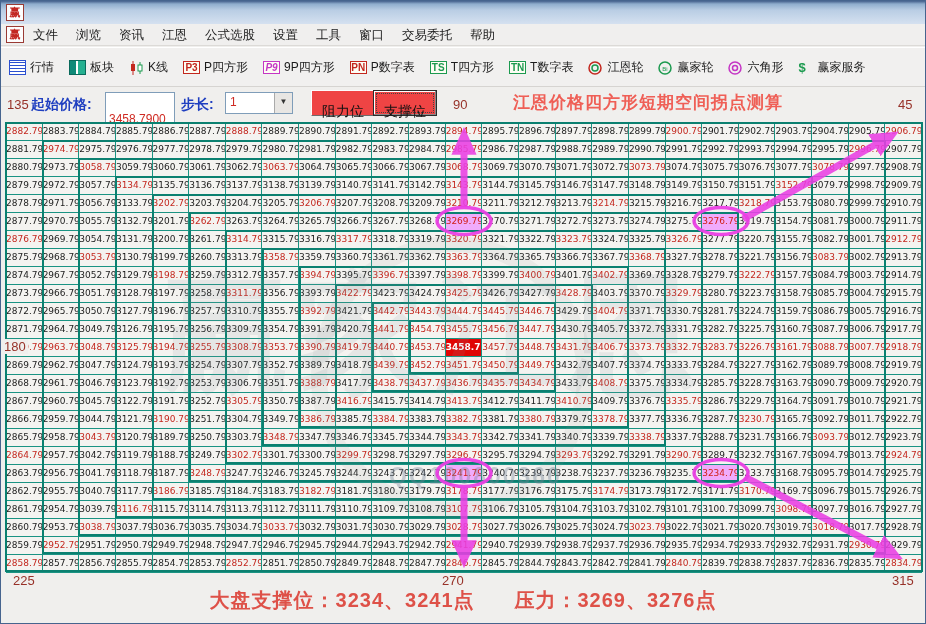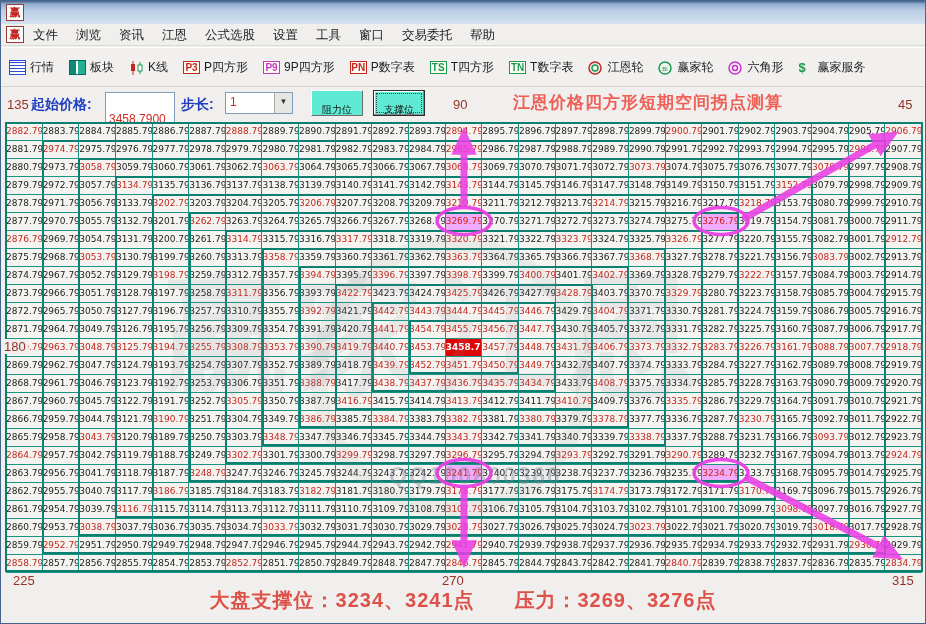--- a/index.html
+++ b/index.html
@@ -27,22 +27,22 @@
   
   #controls{position:absolute;left:0;top:88px;width:100%;height:32px;}
   .anglelab{position:absolute;font-size:13px;color:#973128;}
   .bluelab{position:absolute;font-size:14px;font-weight:bold;color:#1f3fc0;top:7px;}
   #start-price-input{position:absolute;left:104px;top:3px;width:62px;height:18px;border:1px solid #7f9db9;
     background:#fff;color:#cf2a22;font-size:12px;padding:17px 3px;font-family:inherit;}
   #step-select{position:absolute;left:224px;top:3px;width:66px;height:20px;border:1px solid #7f9db9;background:#fff;}
   #step-select .val{position:absolute;left:4px;top:2px;font-size:12px;color:#cf2a22;}
   #step-select .drop{position:absolute;right:0;top:0;width:17px;height:100%;background:#e8e6e3;
     border-left:1px solid #aaa;font-size:8px;color:#333;text-align:center;line-height:18px;}
-  .btn3d{position:absolute;top:1px;height:25px;background:#5eead4;border:1px solid #6d6d6d;
-    border-top-color:#fdfdfd;border-left-color:#fdfdfd;font-size:10px;color:#111;
+  .btn3d{position:absolute;top:1px;height:25px;background:#ef4444;border:1px solid #6d6d6d;
+    border-top-color:#fdfdfd;border-left-color:#fdfdfd;font-size:14px;color:#111;
     font-family:inherit;padding:12px 10px;}
   #support-btn{outline:1px dotted #444;outline-offset:-4px;border:1px solid #2b2b2b;box-shadow:inset -1px -1px 0 #888, inset 1px 1px 0 #fff;}
   #heading{position:absolute;left:512px;top:2px;font-size:17px;font-weight:bold;color:#ef5f56;letter-spacing:1px;}
   
   #grid{position:absolute;left:4px;top:121px;width:918px;height:450px;display:grid;
     grid-template-columns:repeat(25,1fr);grid-auto-rows:18px;background:#f4f3f0;
     border:1px solid #a16207;box-sizing:border-box;}
   .cell{border-right:1px solid #1a9383;border-bottom:1px solid #1a9383;box-sizing:border-box;
     font-size:9px;line-height:17px;text-align:center;white-space:nowrap;overflow:hidden;
     color:#1c1c1c;font-family:"DejaVu Sans","Liberation Sans",sans-serif;}
@@ -93,21 +93,21 @@
               <line x1="11" y1="1" x2="11" y2="13" stroke="#1c9a4f" stroke-width="1"></line>
               <rect x="9" y="4" width="4" height="6" fill="#fff" stroke="#1c9a4f"></rect>
             </svg></span>
           <span>K线</span>
         </span>
         <span class="tool">
           <span class="tbox" style="border: 1px solid rgb(195, 39, 30); color: rgb(195, 39, 30);">P3</span>
           <span>P四方形</span>
         </span>
         <span class="tool">
-          <span class="tbox" style="border: 1px solid rgb(197, 54, 197); color: rgb(197, 54, 197);">P9</span>
+          <span class="tbox" style="border: 1px solid rgb(197, 54, 197); color: rgb(197, 54, 197); font-style: italic;">P9</span>
           <span>9P四方形</span>
         </span>
         <span class="tool">
           <span class="tbox" style="border: 1px solid rgb(195, 39, 30); color: rgb(195, 39, 30);">PN</span>
           <span>P数字表</span>
         </span>
         <span class="tool">
           <span class="tbox" style="border: 1px solid rgb(28, 154, 79); color: rgb(28, 154, 79);">TS</span>
           <span>T四方形</span>
         </span>

